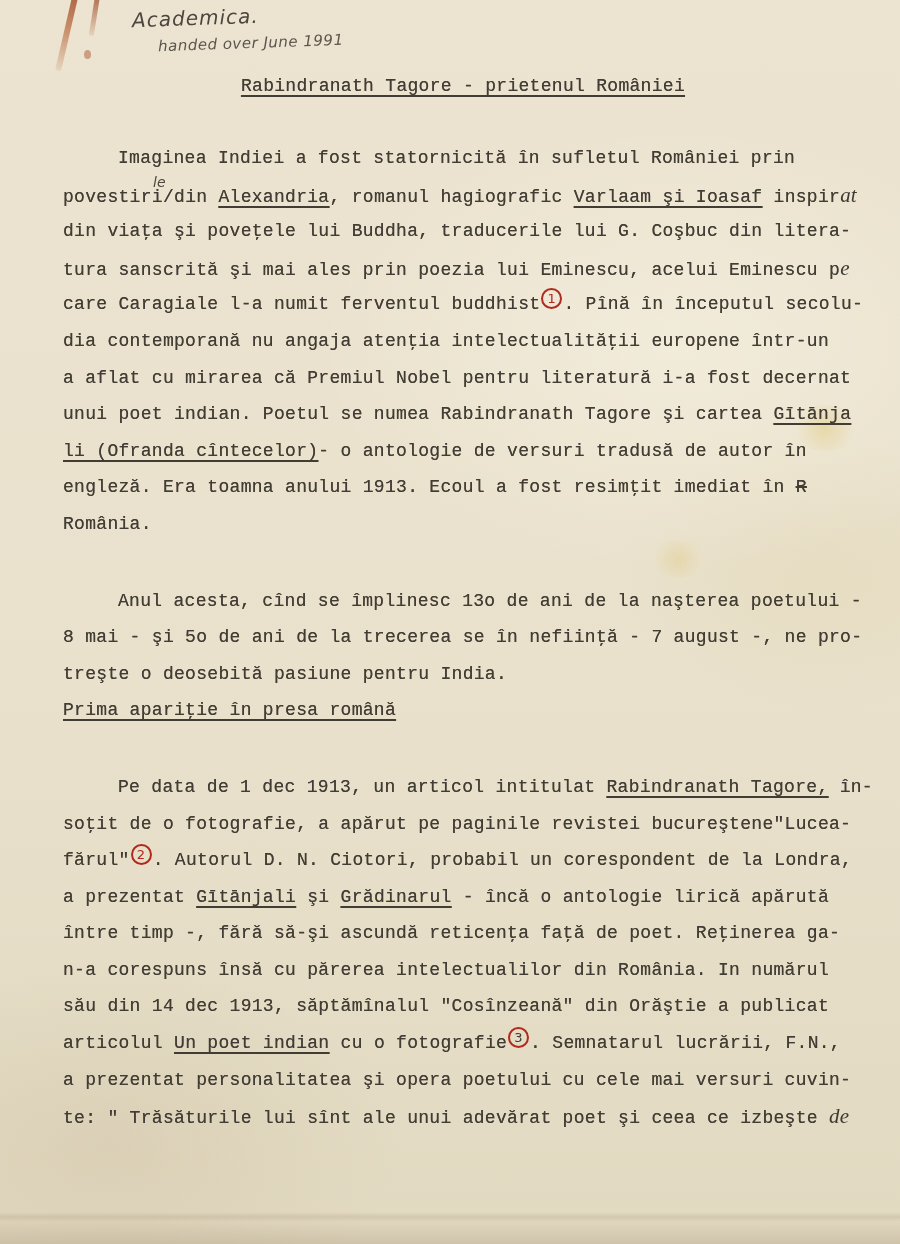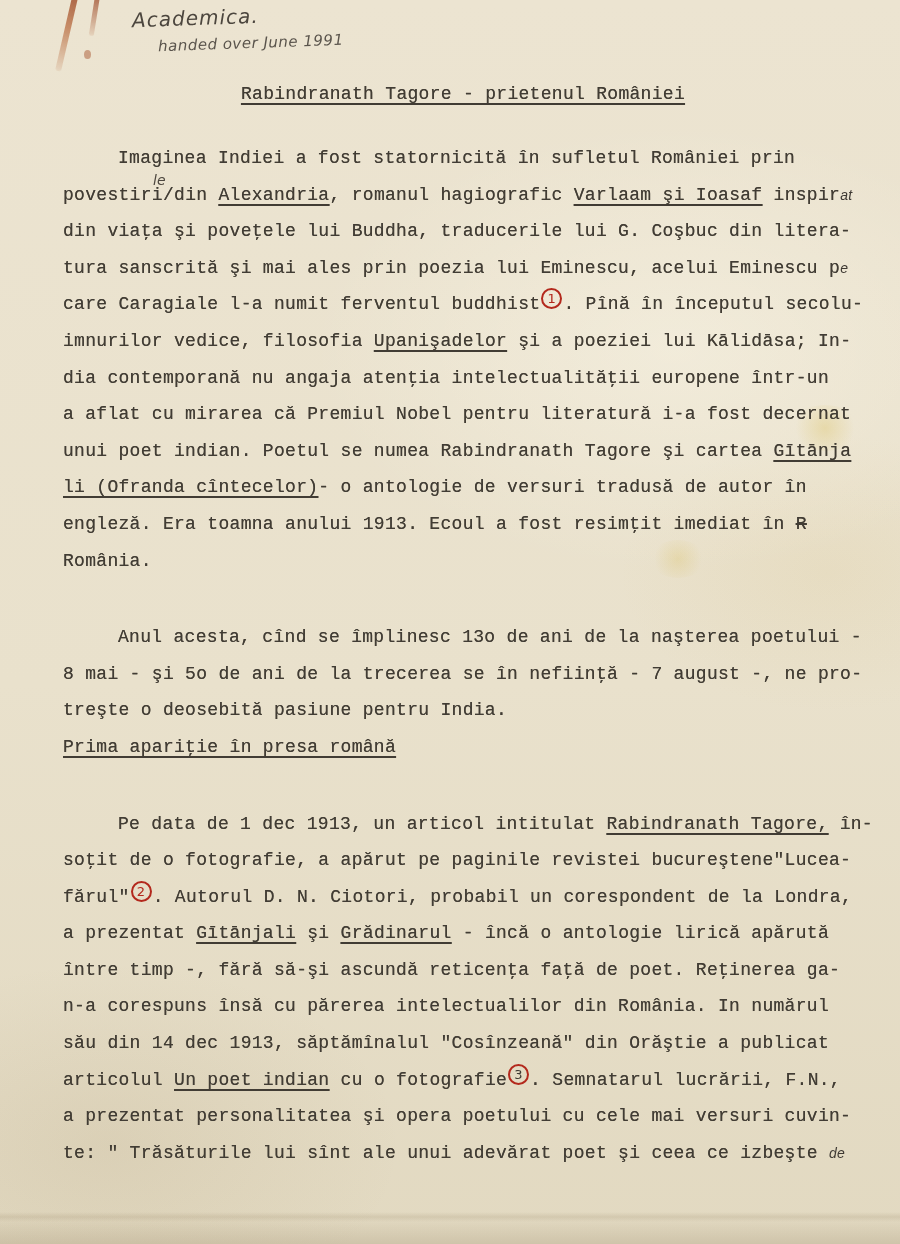--- a/index.html
+++ b/index.html
@@ -5,29 +5,29 @@
   html,body{margin:0;padding:0;background:#6e6a60;}
   .paper{
     position:relative;width:900px;height:1244px;overflow:hidden;
     background:
       radial-gradient(ellipse 520px 320px at 75% 28%, rgba(255,252,240,.35), transparent 70%),
       radial-gradient(ellipse 420px 260px at 12% 92%, rgba(140,115,70,.10), transparent 70%),
       radial-gradient(ellipse 300px 200px at 92% 46%, rgba(205,175,95,.10), transparent 70%),
       linear-gradient(180deg,#ece4d1 0%,#e9e1cc 55%,#e2d9c1 100%);
     font-family:"Liberation Mono","DejaVu Sans Mono",monospace;color:#413c34;
   }
-  .title{position:absolute;left:63px;top:84px;width:800px;text-align:center;
+  .title{position:absolute;left:63px;top:76px;width:800px;text-align:center;
     font-size:18px;letter-spacing:.3px;text-shadow:0 0 .6px rgba(62,56,46,.75);}
   .body{position:absolute;left:63px;top:100px;width:800px;font-size:18px;
     line-height:36.6px;letter-spacing:.3px;text-shadow:0 0 .6px rgba(62,56,46,.75);}
   .line{white-space:pre;height:36.6px;}
   .ind{padding-left:55px;margin-top:40px;}
   .u{text-decoration:underline;text-decoration-thickness:1.5px;text-underline-offset:4px;}
   .st{text-decoration:line-through;text-decoration-thickness:2px;}
-  .hw{font-family:Liberation Sans, sans-serif;font-style:italic;font-size:14px;
+  .hw{font-family:Liberation Serif, serif;font-style:italic;font-size:21px;
     color:#3e3933;letter-spacing:.2px;text-shadow:none;}
   .ins{position:relative;display:inline-block;width:0;white-space:nowrap;
     font-family:"DejaVu Sans",sans-serif;font-style:italic;font-size:14px;
     color:#4c463e;transform:translate(-10px,-15px);text-shadow:none;}
   .fn{display:inline-block;box-sizing:border-box;width:21px;height:21px;line-height:17px;
     text-align:center;border:2px solid #b3281c;border-radius:50%;font-size:13px;
     vertical-align:6px;margin:0 1px;font-family:"DejaVu Sans",sans-serif;text-shadow:none;}
   .fn.red{color:#b3281c;}
   .fn.dark{color:#3f3a33;}
   .hand1{position:absolute;left:132px;top:6px;font-family:"DejaVu Sans",sans-serif;
@@ -68,21 +68,20 @@
   <div class="title">
     <span class="u">Rabindranath Tagore - prietenul României</span>
   </div>
 
   <div class="body">
       <div class="line ind"><span>Imaginea Indiei a fost statornicită în sufletul României prin</span></div>
       <div class="line"><span>povestiri</span><span class="ins">le</span><span>/din </span><span class="u">Alexandria</span><span>, romanul hagiografic </span><span class="u">Varlaam şi Ioasaf</span><span> inspir</span><span class="hw">at</span></div>
       <div class="line"><span>din viaţa şi poveţele lui Buddha, traducerile lui G. Coşbuc din litera-</span></div>
       <div class="line"><span>tura sanscrită şi mai ales prin poezia lui Eminescu, acelui Eminescu p</span><span class="hw">e</span></div>
       <div class="line"><span>care Caragiale l-a numit ferventul buddhist</span><span class="fn red">1</span><span>. Pînă în începutul secolu-</span></div>
-      <div class="line"><span>imnurilor vedice, filosofia </span><span class="u">Upanişadelor</span><span> şi a poeziei lui Kālidāsa; In-</span></div>
       <div class="line"><span>dia contemporană nu angaja atenţia intelectualităţii europene într-un</span></div>
       <div class="line"><span>a aflat cu mirarea că Premiul Nobel pentru literatură i-a fost decernat</span></div>
       <div class="line"><span>unui poet indian. Poetul se numea Rabindranath Tagore şi cartea </span><span class="u">Gītānja</span></div>
       <div class="line"><span class="u">li (Ofranda cîntecelor)</span><span>- o antologie de versuri tradusă de autor în</span></div>
       <div class="line"><span>engleză. Era toamna anului 1913. Ecoul a fost resimţit imediat în </span><span class="st">R</span></div>
       <div class="line"><span>România.</span></div>
       <div class="line ind"><span>Anul acesta, cînd se împlinesc 13o de ani de la naşterea poetului -</span></div>
       <div class="line"><span>8 mai - şi 5o de ani de la trecerea se în nefiinţă - 7 august -, ne pro-</span></div>
       <div class="line"><span>treşte o deosebită pasiune pentru India.</span></div>
       <div class="line"><span class="u">Prima apariţie în presa română</span></div>

